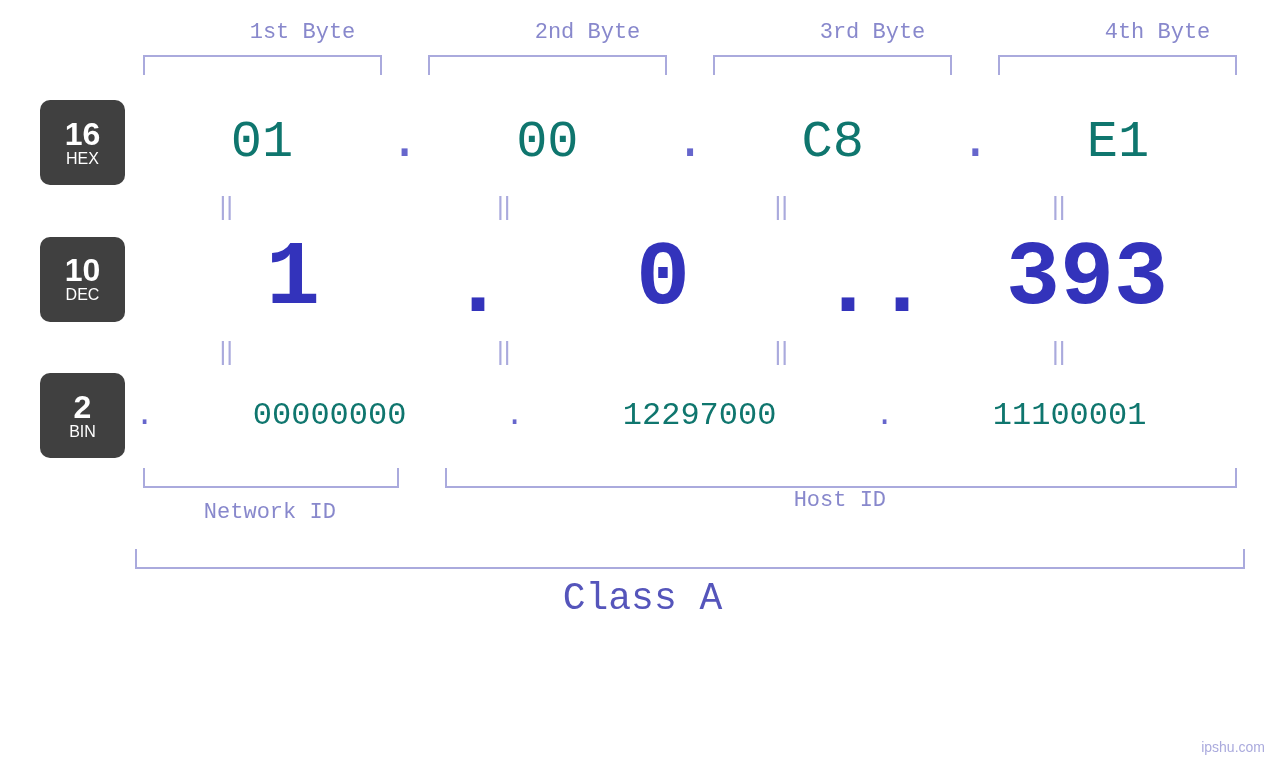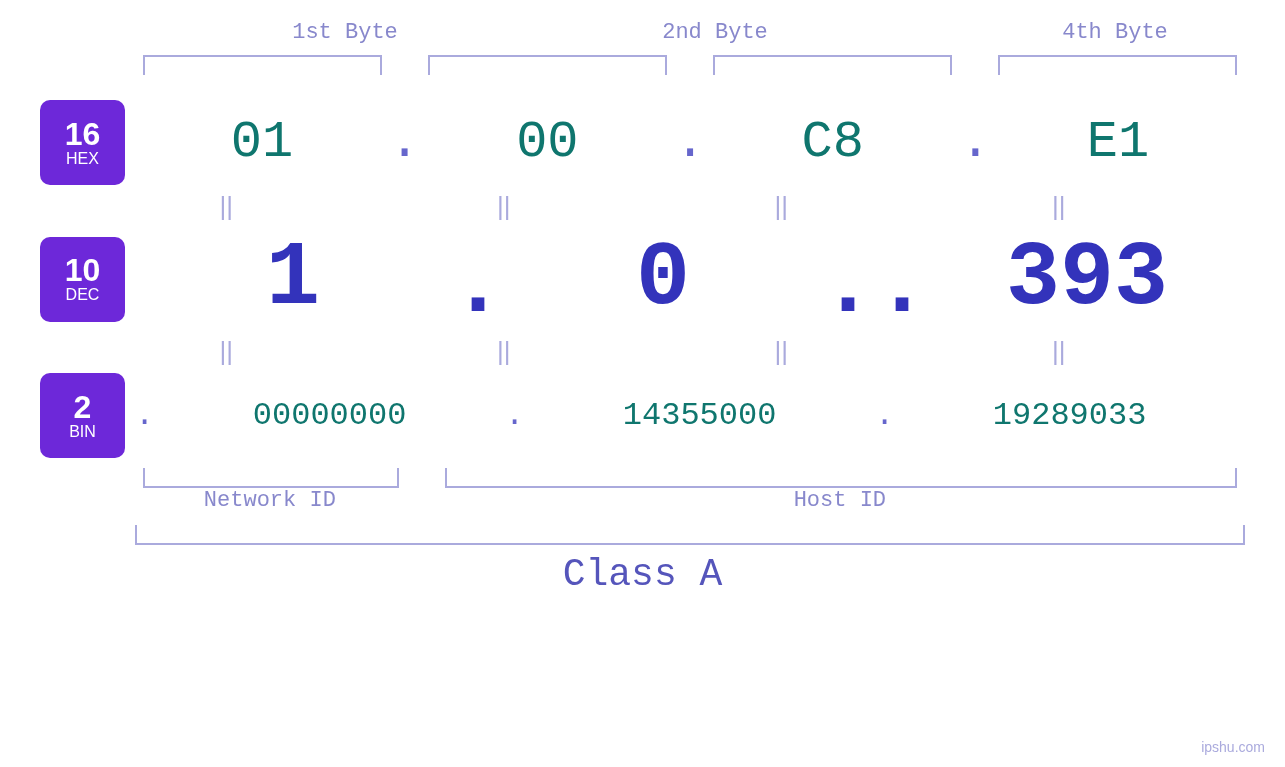--- a/index.html
+++ b/index.html
@@ -50,21 +50,21 @@
       flex: 1;
       height: 20px;
       border: 2px solid #aaaadd;
       border-bottom: none;
       margin: 0 8px;
     }
 
     .base-badge {
       width: 85px;
       height: 85px;
-      background: #6d28d9;
+      background: #404040;
       border-radius: 10px;
       display: flex;
       flex-direction: column;
       align-items: center;
       justify-content: center;
       flex-shrink: 0;
       margin-right: 10px;
     }
 
     .base-number {
@@ -162,20 +162,23 @@
   <div class="byte-headers">
     <div style="width:95px; flex-shrink:0;"></div>
     <div class="byte-col-wrapper">
       <span class="byte-header">1st Byte</span>
     </div>
     <div style="width:30px;flex-shrink:0;"></div>
     <div class="byte-col-wrapper">
       <span class="byte-header">2nd Byte</span>
     </div>
     <div style="width:30px;flex-shrink:0;"></div>
+    <div class="byte-col-wrapper">
+      <span class="byte-header">3rd Byte</span>
+    </div>
     <div style="width:30px;flex-shrink:0;"></div>
     <div class="byte-col-wrapper">
       <span class="byte-header">4th Byte</span>
     </div>
   </div>
 
   <div style="display:flex; width:calc(100% - 95px); margin-left:95px; margin-bottom:25px;">
     <div class="bracket-segment"></div>
     <div style="width:30px;flex-shrink:0;"></div>
     <div class="bracket-segment"></div>
@@ -232,37 +235,37 @@
 
   <div class="row-container">
     <div class="base-badge">
       <span class="base-number">2</span>
       <span class="base-label">BIN</span>
     </div>
     <div class="bytes-row">
       <span class="dot-bin">.</span>
       <span class="byte-value bin">00000000</span>
       <span class="dot-bin">.</span>
-      <span class="byte-value bin">14355000</span>
+      <span class="byte-value bin">12297000</span>
       <span class="dot-bin">.</span>
-      <span class="byte-value bin">19289033</span>
+      <span class="byte-value bin">11100001</span>
     </div>
   </div>
 
   <div style="display:flex; width:calc(100% - 95px); margin-left:95px; margin-top:10px;">
 
     <div style="flex:1.15; height:20px; border:2px solid #aaaadd; border-top:none; margin:0 8px;"></div>
 
     <div style="width:30px;flex-shrink:0;"></div>
 
     <div style="flex:3.6; height:20px; border:2px solid #aaaadd; border-top:none; margin:0 8px;"></div>
   </div>
 
   <div style="display:flex; width:calc(100% - 95px); margin-left:95px; margin-bottom:12px;">
-    <div style="flex:1.15; text-align:center; color:#8888cc; font-size:22px; font-family:'Courier New',Courier,monospace; padding:0 8px;">Network ID</div>
+    <div style="flex:1.15; text-align:center; color:#8888cc; font-size:22px; font-family:'Courier New',Courier,monospace; padding:12px 8px;">Network ID</div>
     <div style="width:30px;flex-shrink:0;"></div>
     <div style="flex:3.6; text-align:center; color:#8888cc; font-size:22px; font-family:'Courier New',Courier,monospace; padding:0 8px;">Host ID</div>
   </div>
 
   <div style="width:calc(100% - 95px); margin-left:95px; height:20px; border:2px solid #aaaadd; border-top:none; margin-bottom:8px;"></div>
 
   <div style="width:100%; text-align:center; color:#5555bb; font-size:38px; font-family:'Courier New',Courier,monospace;">Class A</div>
 
   <div class="watermark">ipshu.com</div>
 

